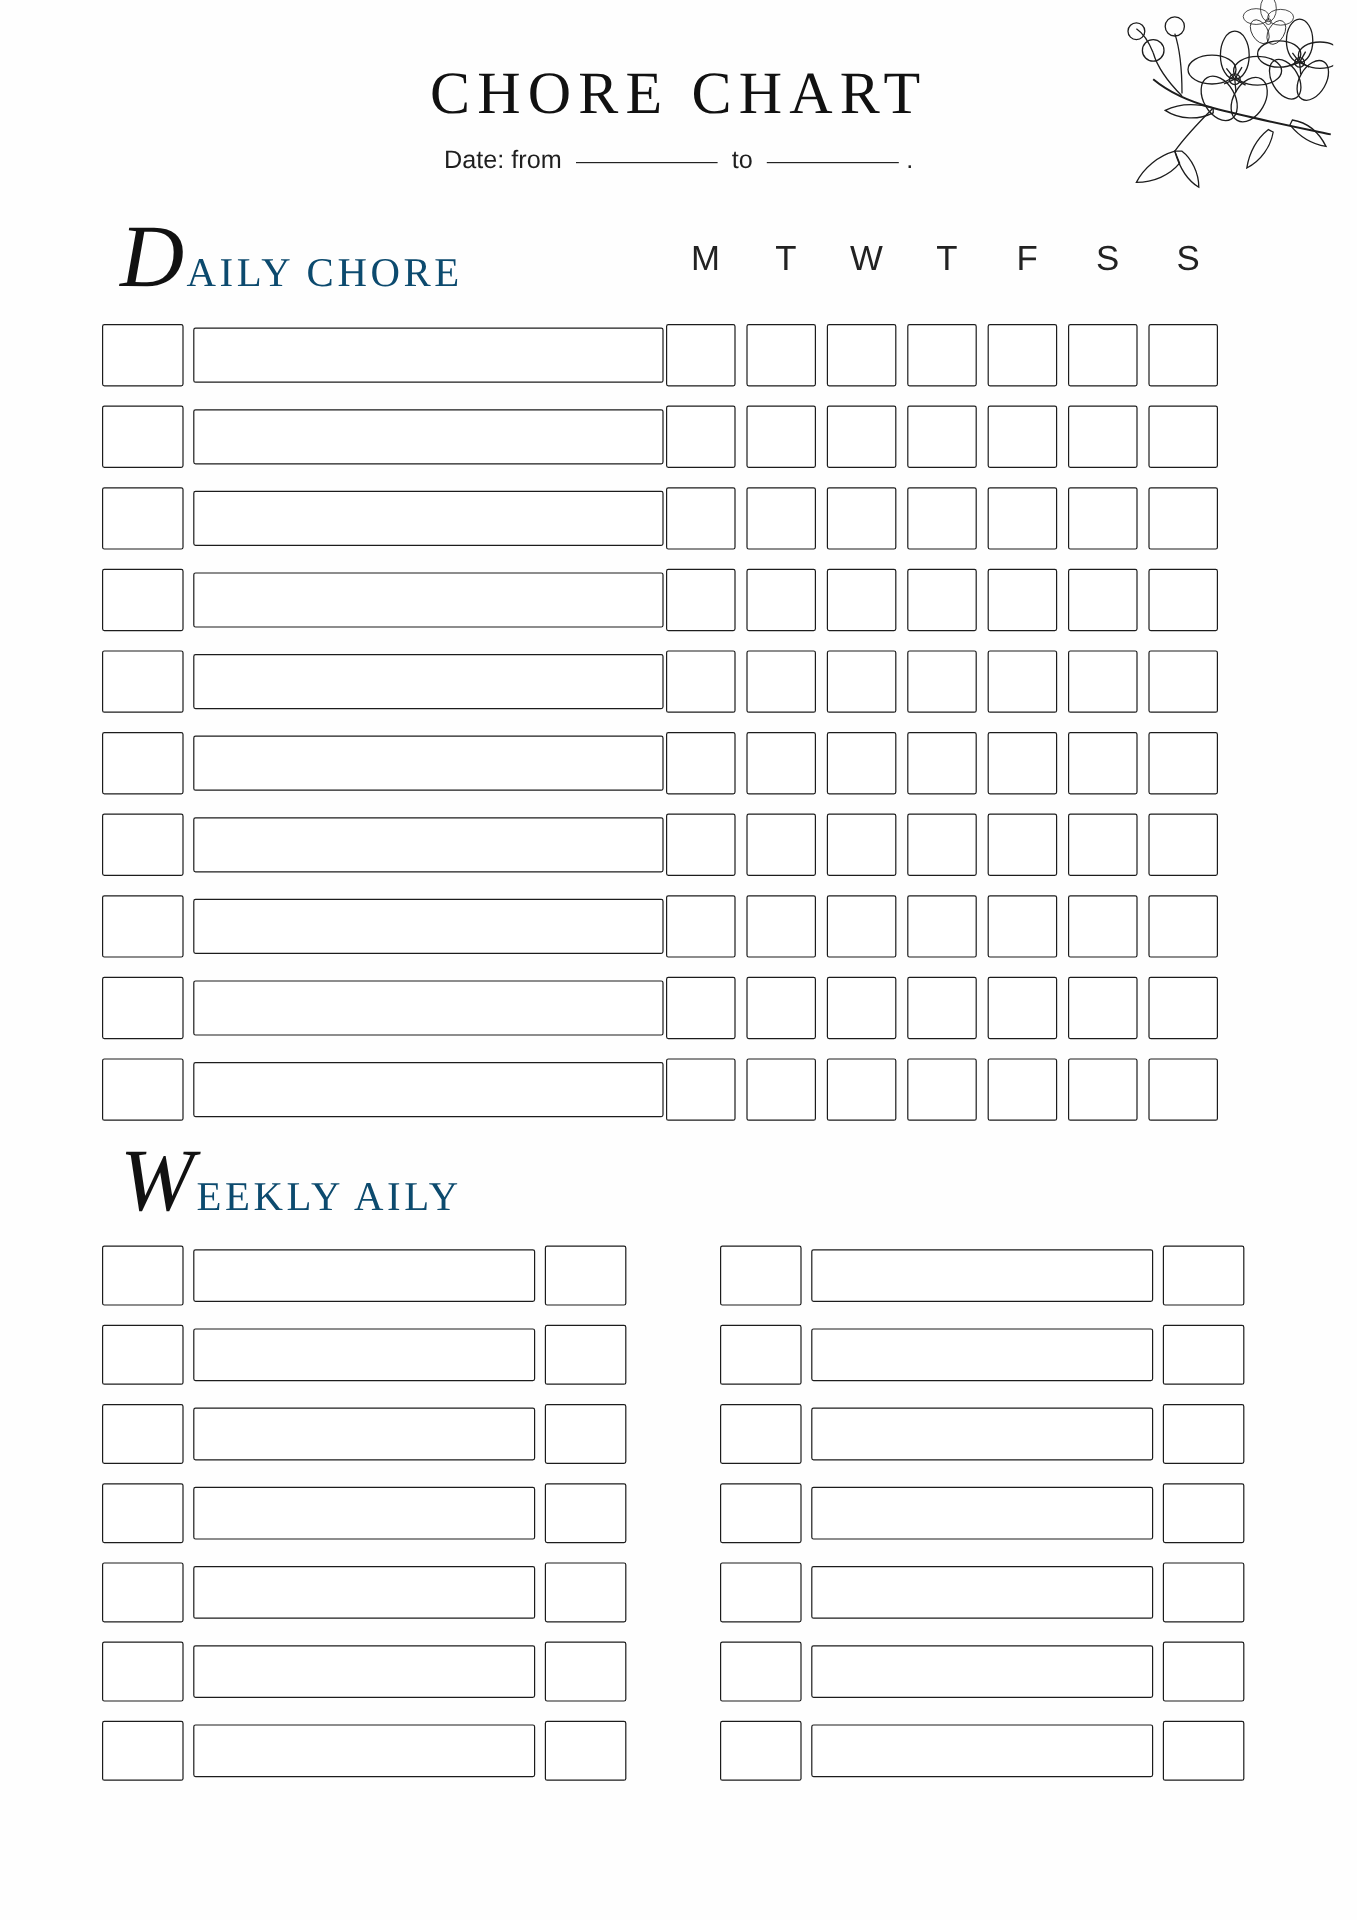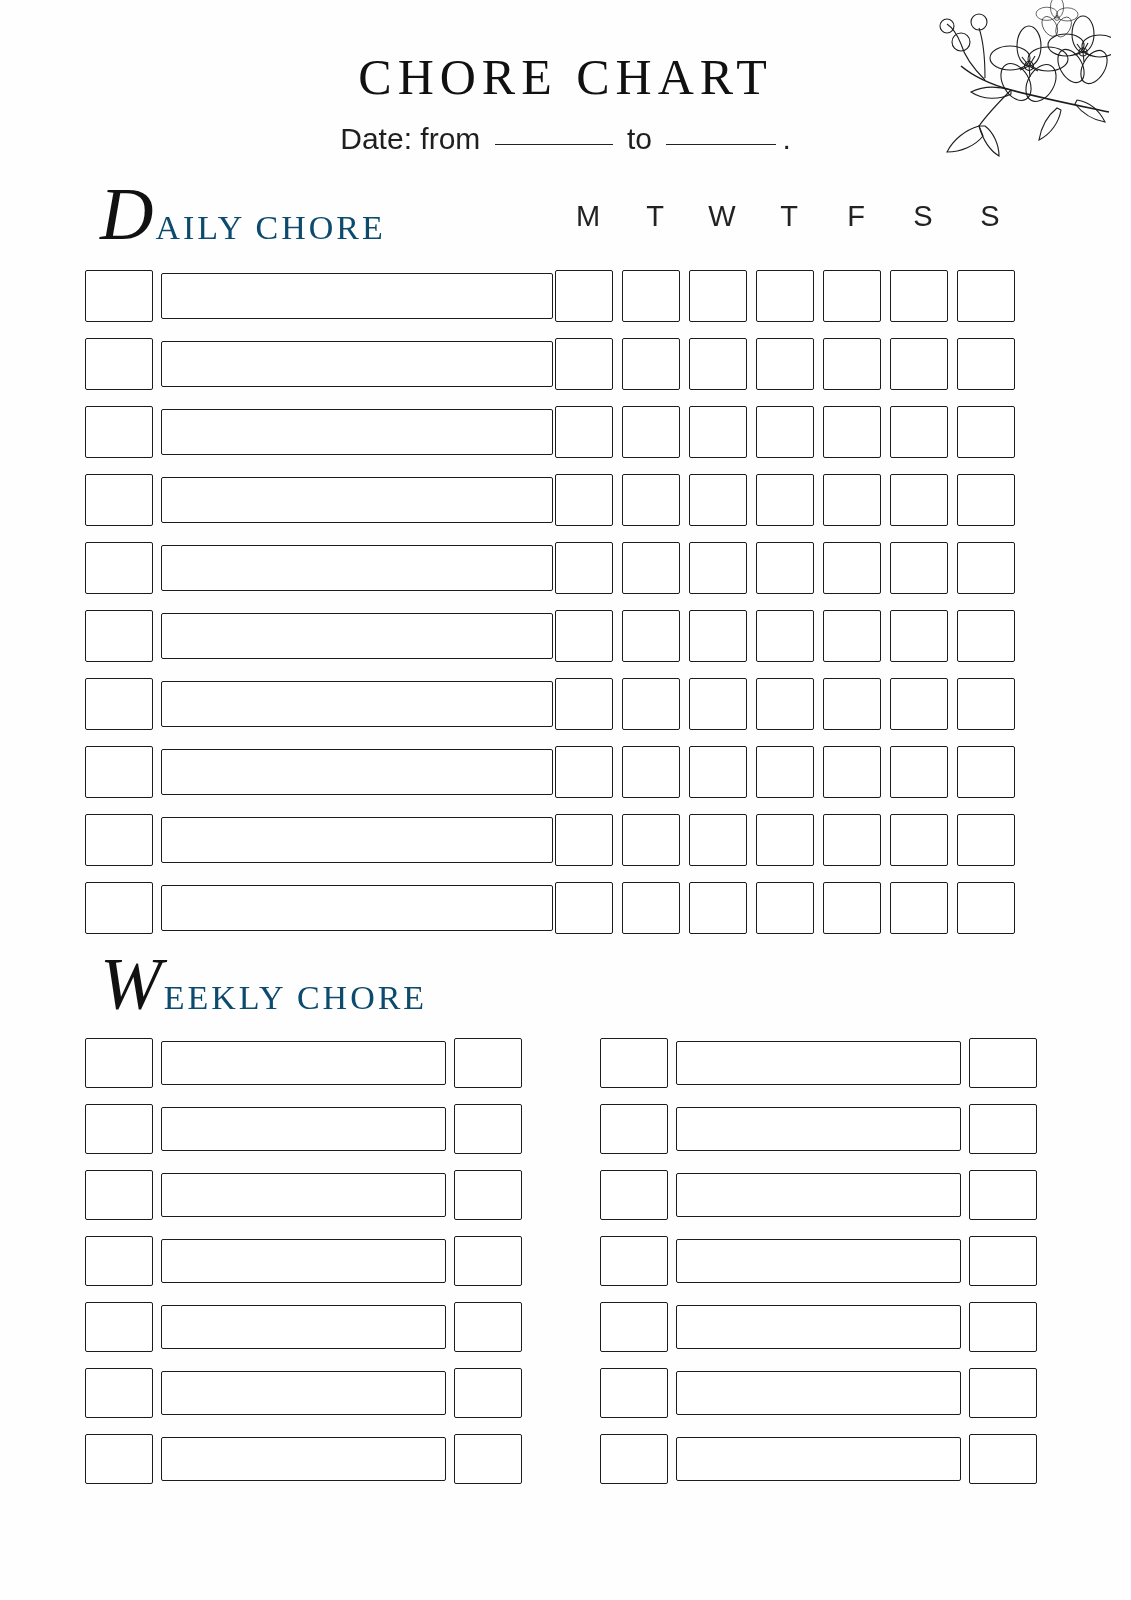--- a/index.html
+++ b/index.html
@@ -36,21 +36,21 @@
     font-weight: 400;
     color: #111;
   }
   .date-line {
     position: absolute;
     top: 122px;
     left: 0;
     width: 1131px;
     text-align: center;
     font-family: "Liberation Sans", sans-serif;
-    font-size: 30px;
+    font-size: 21px;
     color: #1f1f1f;
   }
   .date-line .rule {
     display: inline-block;
     width: 118px;
     border-bottom: 1.6px solid #222;
     height: 1px;
     vertical-align: 4px;
     margin: 0 6px;
   }
@@ -387,21 +387,21 @@
           <div class="bx day-cell"></div>
           <div class="bx day-cell"></div>
           <div class="bx day-cell"></div>
           <div class="bx day-cell"></div>
         </div>
       </div>
     </div>
 
   <div class="section-head" id="weekly-head">
     <span class="dropcap">W</span>
-    <span class="section-rest">EEKLY CHORE</span>
+    <span class="section-rest">EEKLY AILY</span>
   </div>
 
   <div class="weekly-cols" id="weekly-cols">
       <div class="weekly-col">
         <div class="weekly-row">
           <div class="bx w-chk"></div>
           <div class="bx w-line"></div>
           <div class="bx w-end"></div>
         </div>
         <div class="weekly-row">

